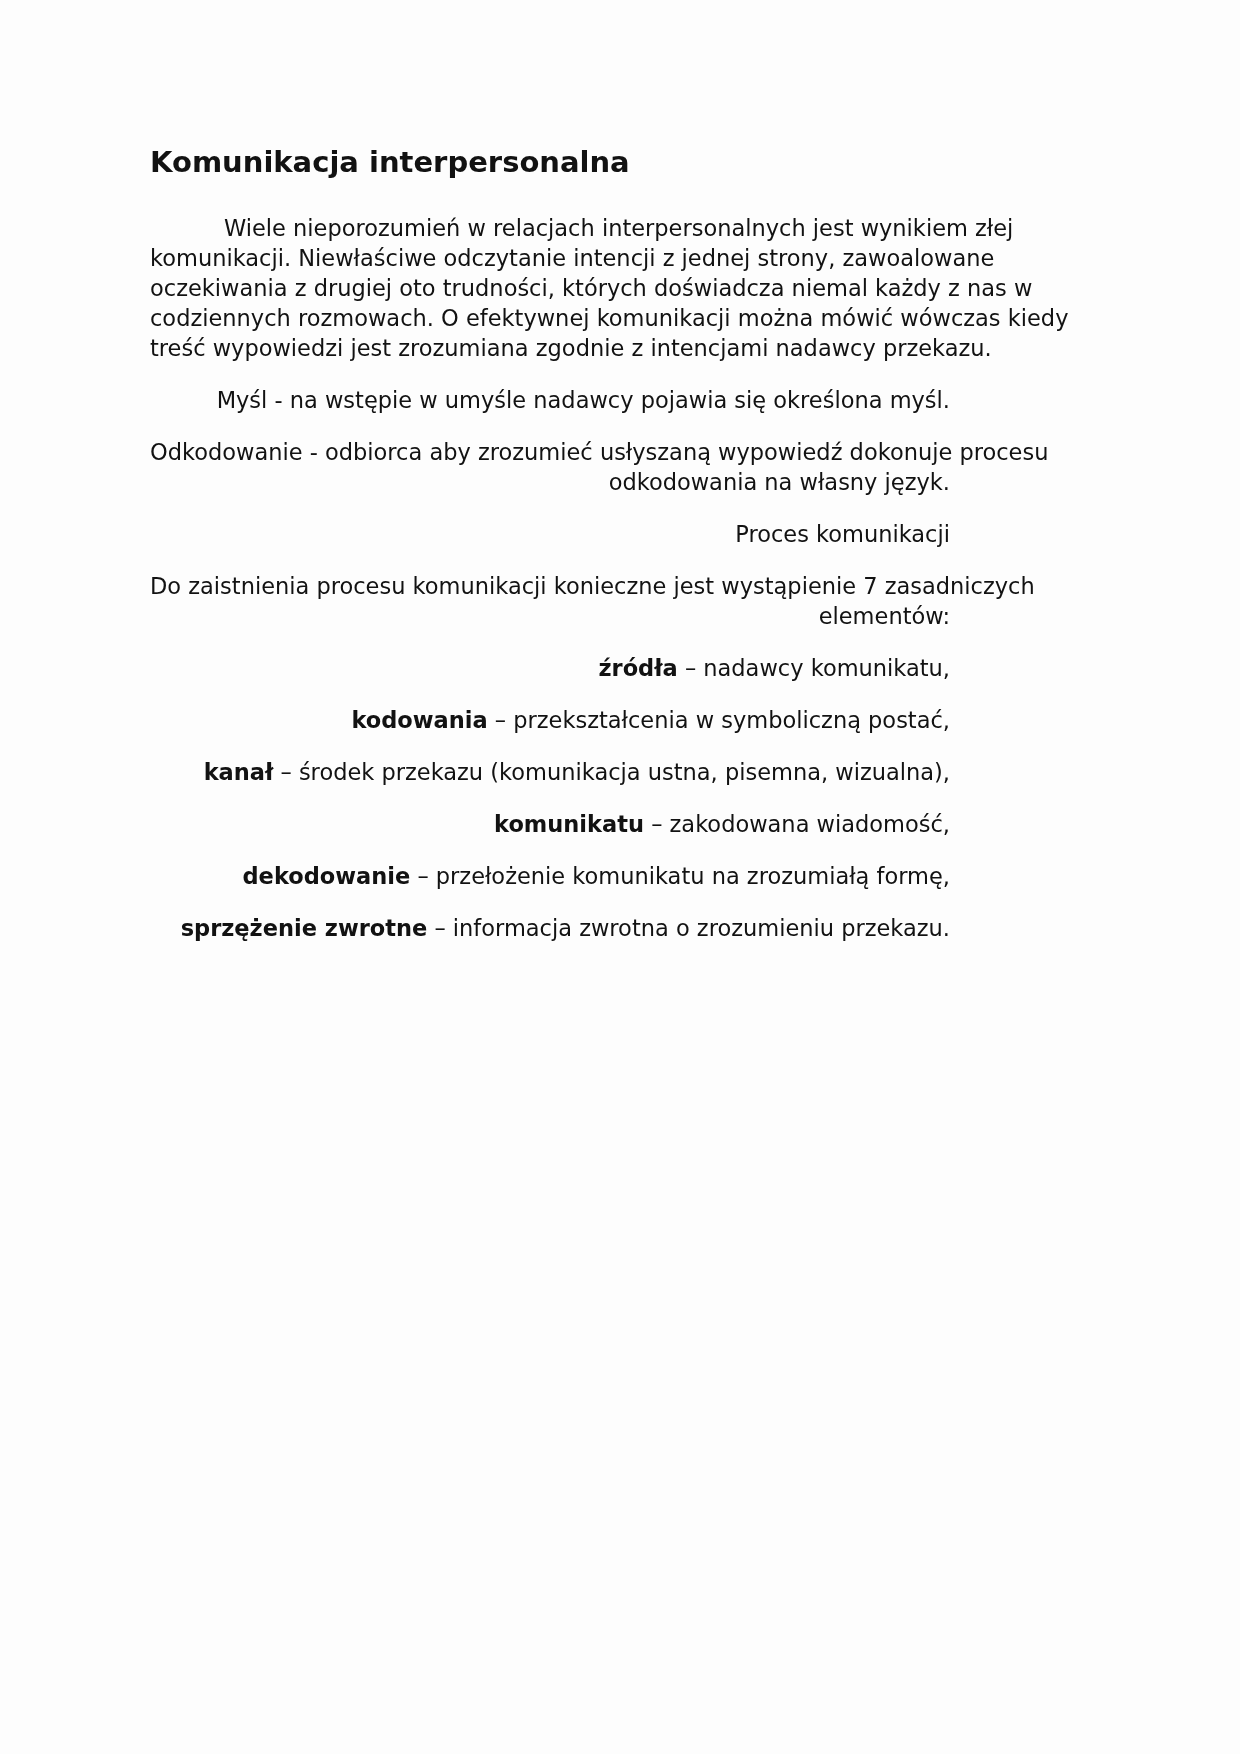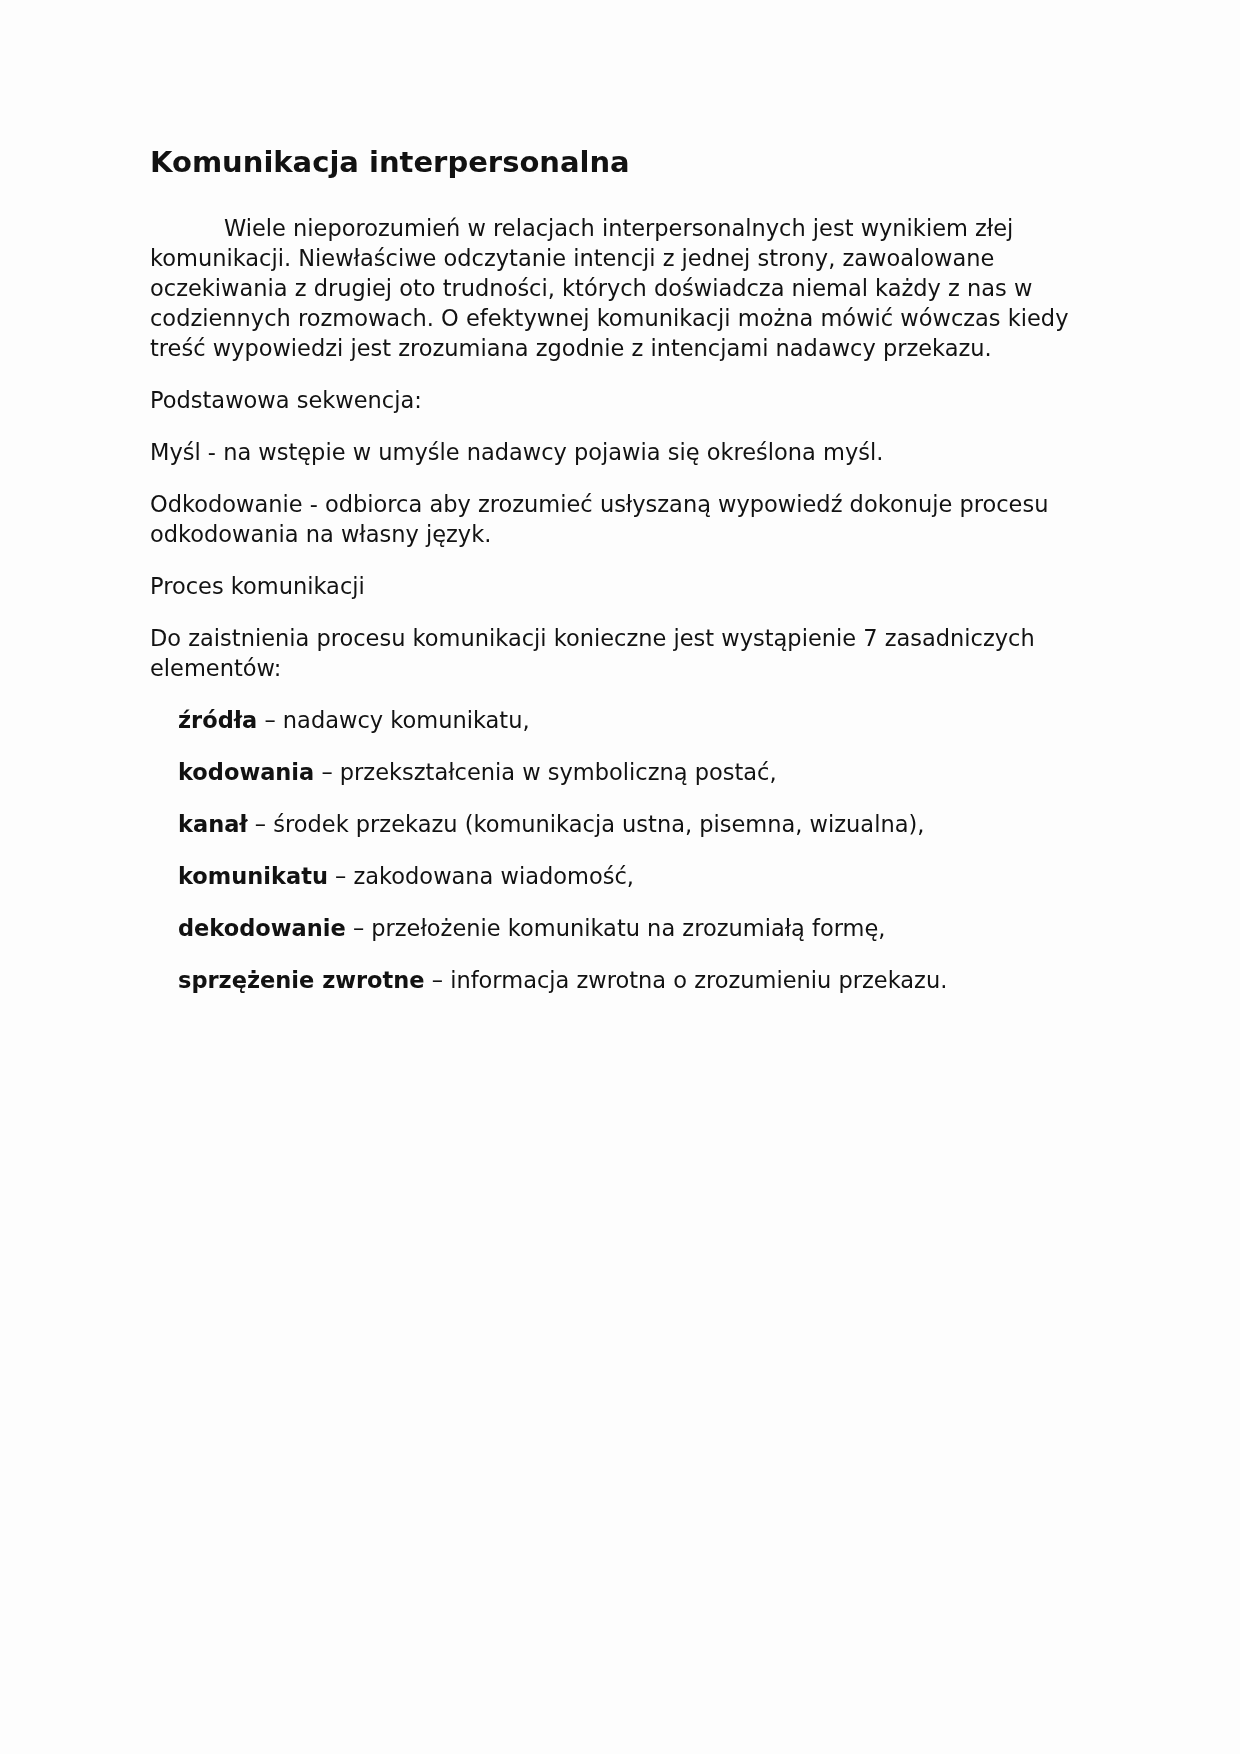--- a/index.html
+++ b/index.html
@@ -23,20 +23,21 @@
     line-height: 36px;
     font-weight: bold;
     margin: 0 0 33px 0;
     white-space: pre;
   }
   .para {
     font-size: 22.5px;
     line-height: 30px;
     margin: 0 0 22px 0;
     white-space: pre; 
+    text-align: right;
   }
   .para.indent-first {
     text-indent: 74px;
   }
   .para.bold {
     font-weight: normal;
   }
   .para.element {
     white-space: normal; 
     margin-left: 28px;
@@ -51,21 +52,20 @@
 <div class="page">
 
   <h1 class="doc-title">Komunikacja interpersonalna</h1>
 
   <p class="para indent-first">Wiele nieporozumień w relacjach interpersonalnych jest wynikiem złej
 komunikacji. Niewłaściwe odczytanie intencji z jednej strony, zawoalowane
 oczekiwania z drugiej oto trudności, których doświadcza niemal każdy z nas w
 codziennych rozmowach. O efektywnej komunikacji można mówić wówczas kiedy
 treść wypowiedzi jest zrozumiana zgodnie z intencjami nadawcy przekazu.</p>
 
-  <p class="para">Podstawowa sekwencja:</p>
 
   <p class="para">Myśl - na wstępie w umyśle nadawcy pojawia się określona myśl.</p>
 
 
   <p class="para">Odkodowanie - odbiorca aby zrozumieć usłyszaną wypowiedź dokonuje procesu
 odkodowania na własny język.</p>
 
   <h2 class="para bold">Proces komunikacji</h2>
 
   <p class="para">Do zaistnienia procesu komunikacji konieczne jest wystąpienie 7 zasadniczych

